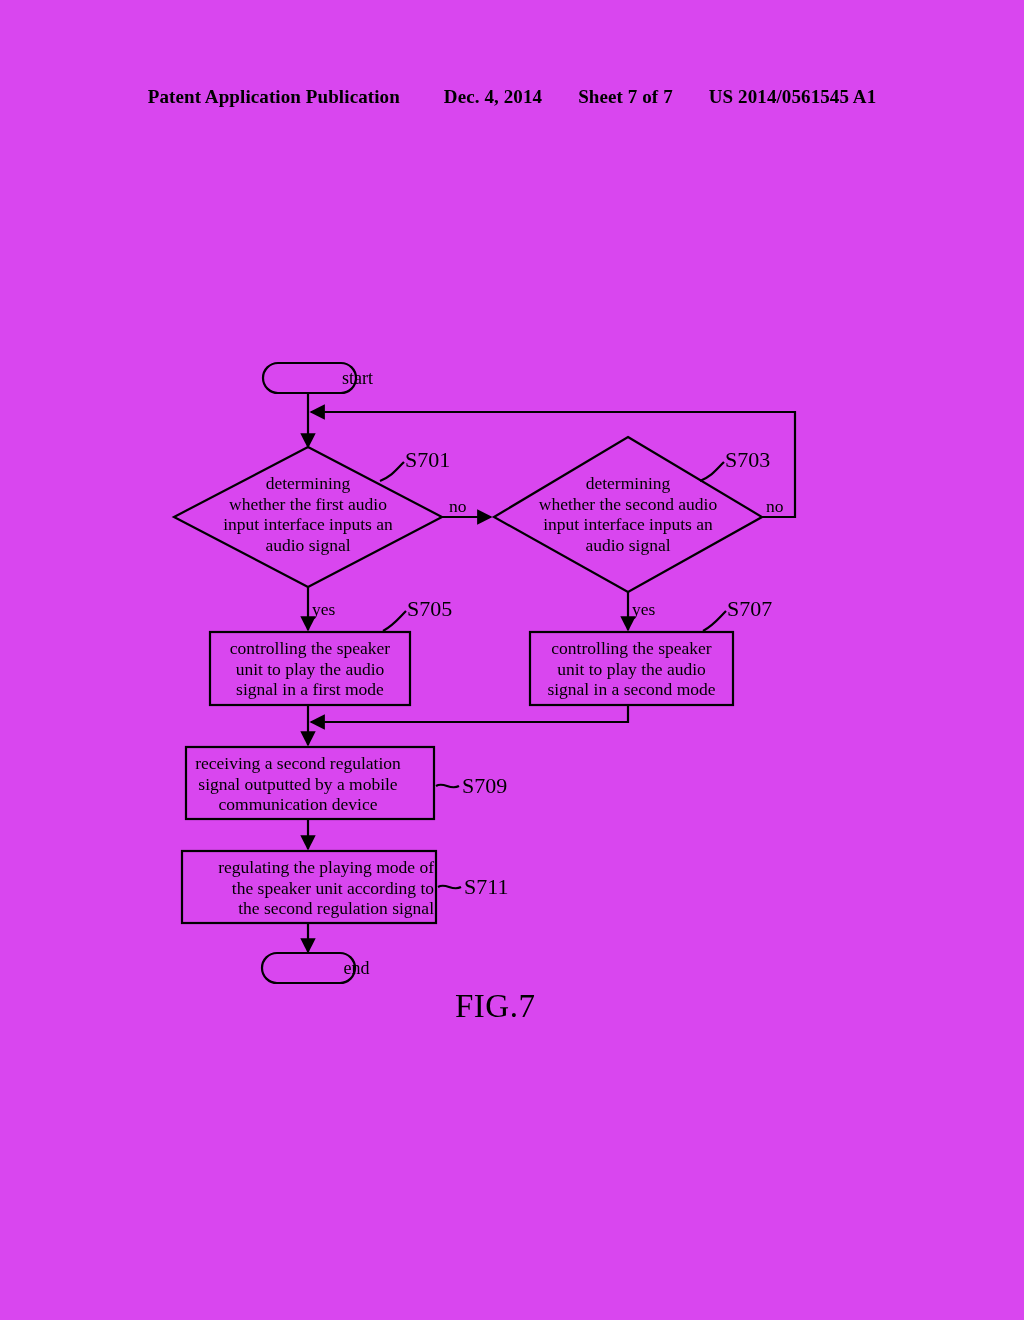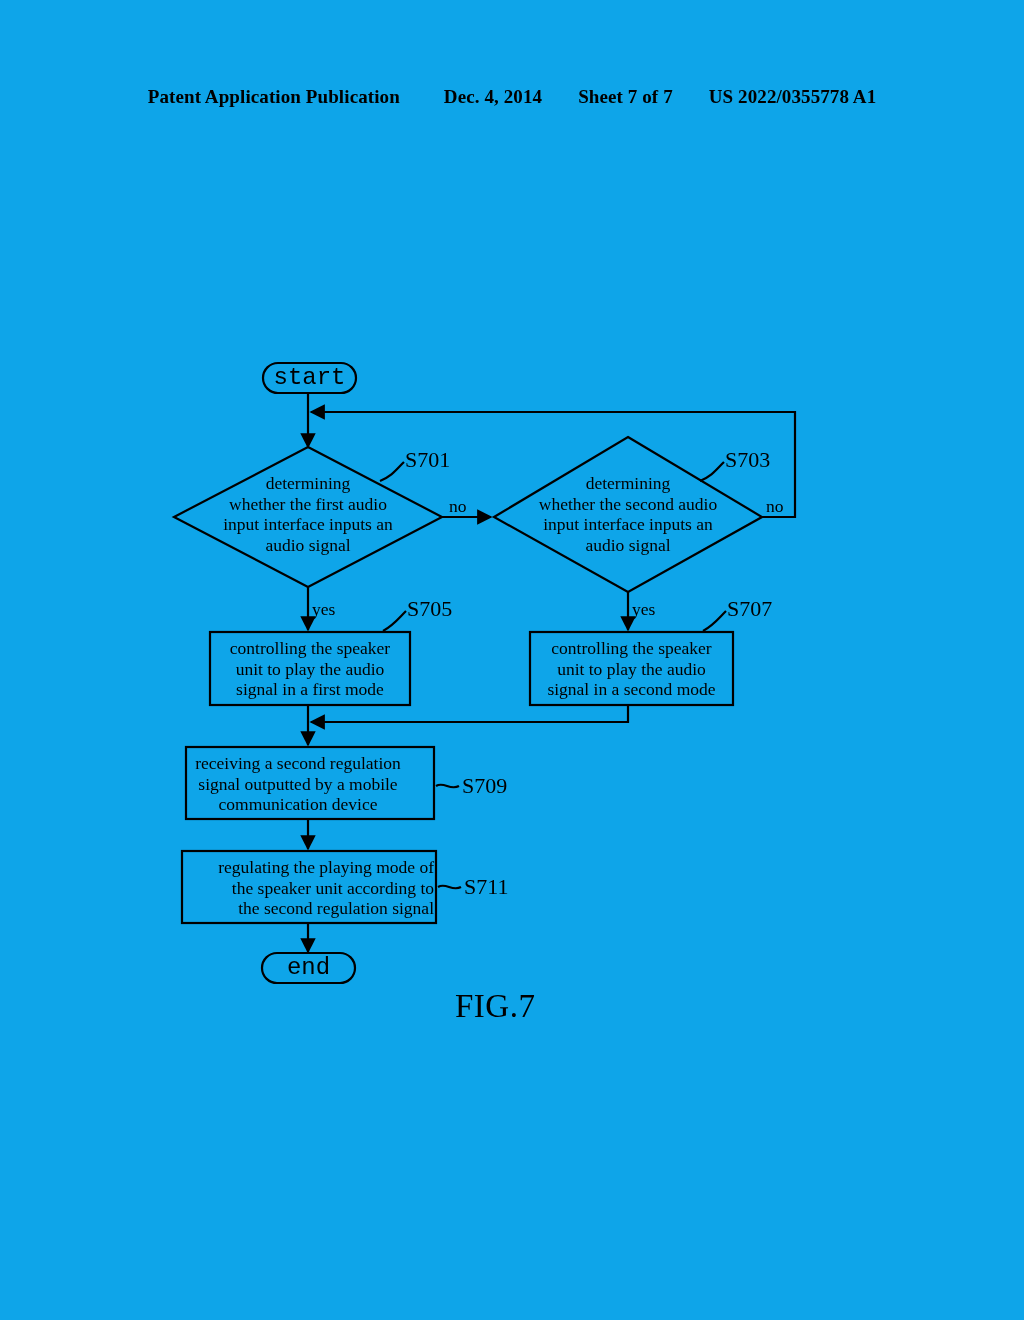--- a/index.html
+++ b/index.html
@@ -9,21 +9,21 @@
     background: #ffffff;
   }
   body {
     font-family: "Liberation Serif", "DejaVu Serif", serif;
     color: #000000;
   }
   #page {
     position: relative;
     width: 1024px;
     height: 1320px;
-    background: #0ea5e9;
+    background: #d946ef;
     overflow: hidden;
   }
 
   
   #header {
     position: absolute;
     left: 0;
     top: 86px;
     width: 1024px;
     height: 28px;
@@ -59,23 +59,24 @@
     text-align: center;
     font-family: "Liberation Serif", "DejaVu Serif", serif;
     font-size: 17.5px;
     line-height: 20.5px;
     color: #000;
     white-space: pre-line;
   }
   .term-text {
     position: absolute;
     text-align: center;
-    font-family: Liberation Mono, monospace;
-    font-size: 24px;
+    font-family: Liberation Serif, serif;
+    font-size: 18px;
     line-height: 20px;
+    margin-left: 48px;
   }
   .step-label {
     position: absolute;
     font-family: "Liberation Serif", "DejaVu Serif", serif;
     font-size: 22px;
     line-height: 22px;
     white-space: nowrap;
   }
   .branch-label {
     position: absolute;
@@ -96,21 +97,21 @@
 </style>
 </head>
 <body>
 
 <div id="page">
 
   <div id="header">
     <span class="h-pub">Patent Application Publication</span>
     <span class="h-date">Dec. 4, 2014</span>
     <span class="h-sheet">Sheet 7 of 7</span>
-    <span class="h-number">US 2022/0355778 A1</span>
+    <span class="h-number">US 2014/0561545 A1</span>
   </div>
 
   <div id="figure">
 
     <svg width="1024" height="1320" viewBox="0 0 1024 1320" xmlns="http://www.w3.org/2000/svg">
       <defs>
         <marker id="arrow" viewBox="0 0 10 10" refX="9" refY="5" markerWidth="7" markerHeight="7" orient="auto-start-reverse">
           <path d="M 0 0 L 10 5 L 0 10 z" fill="#000"></path>
         </marker>
       </defs>

